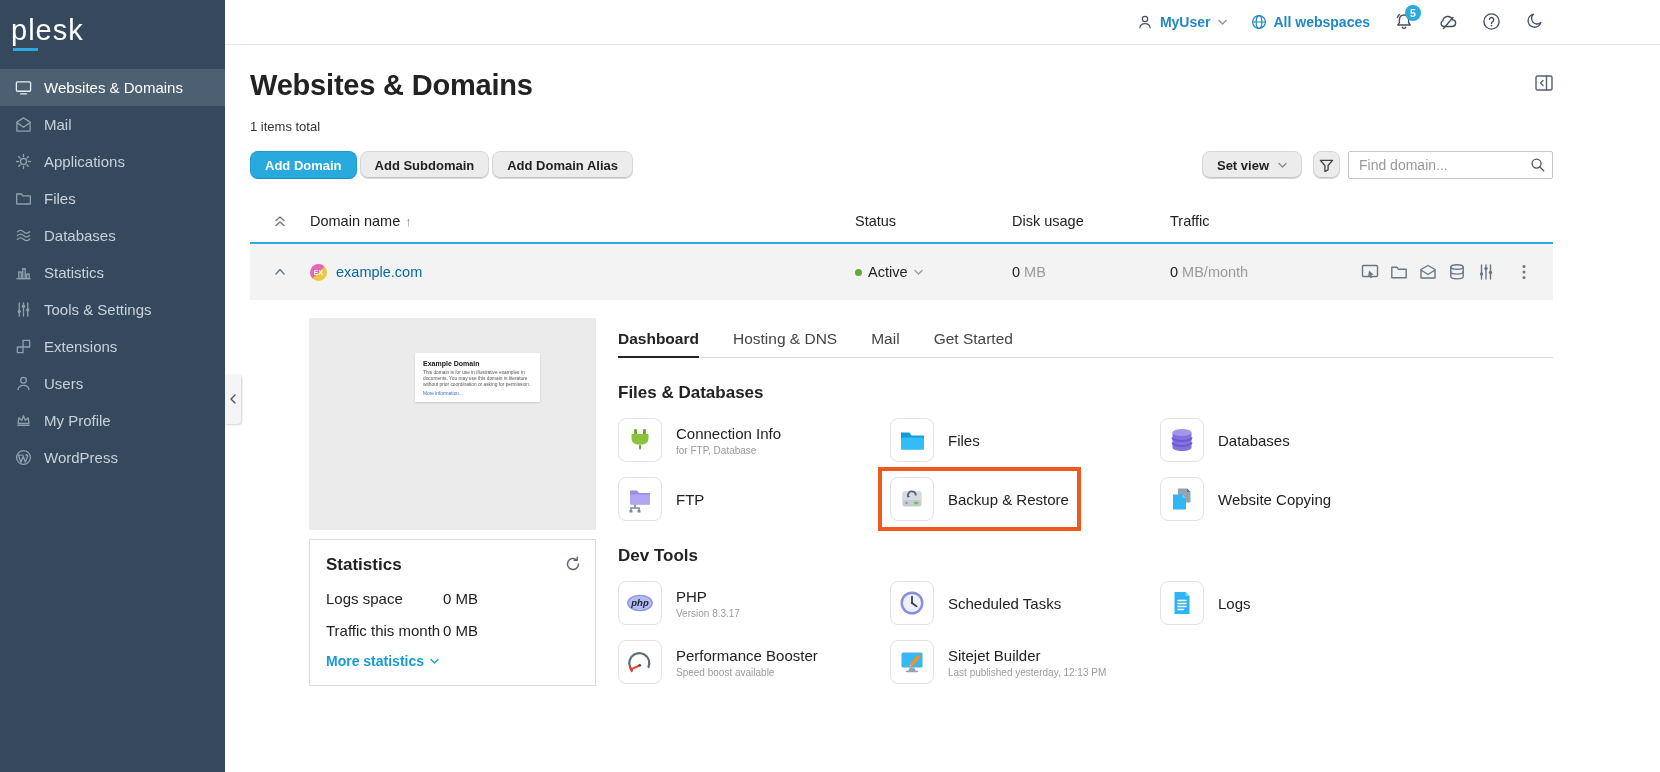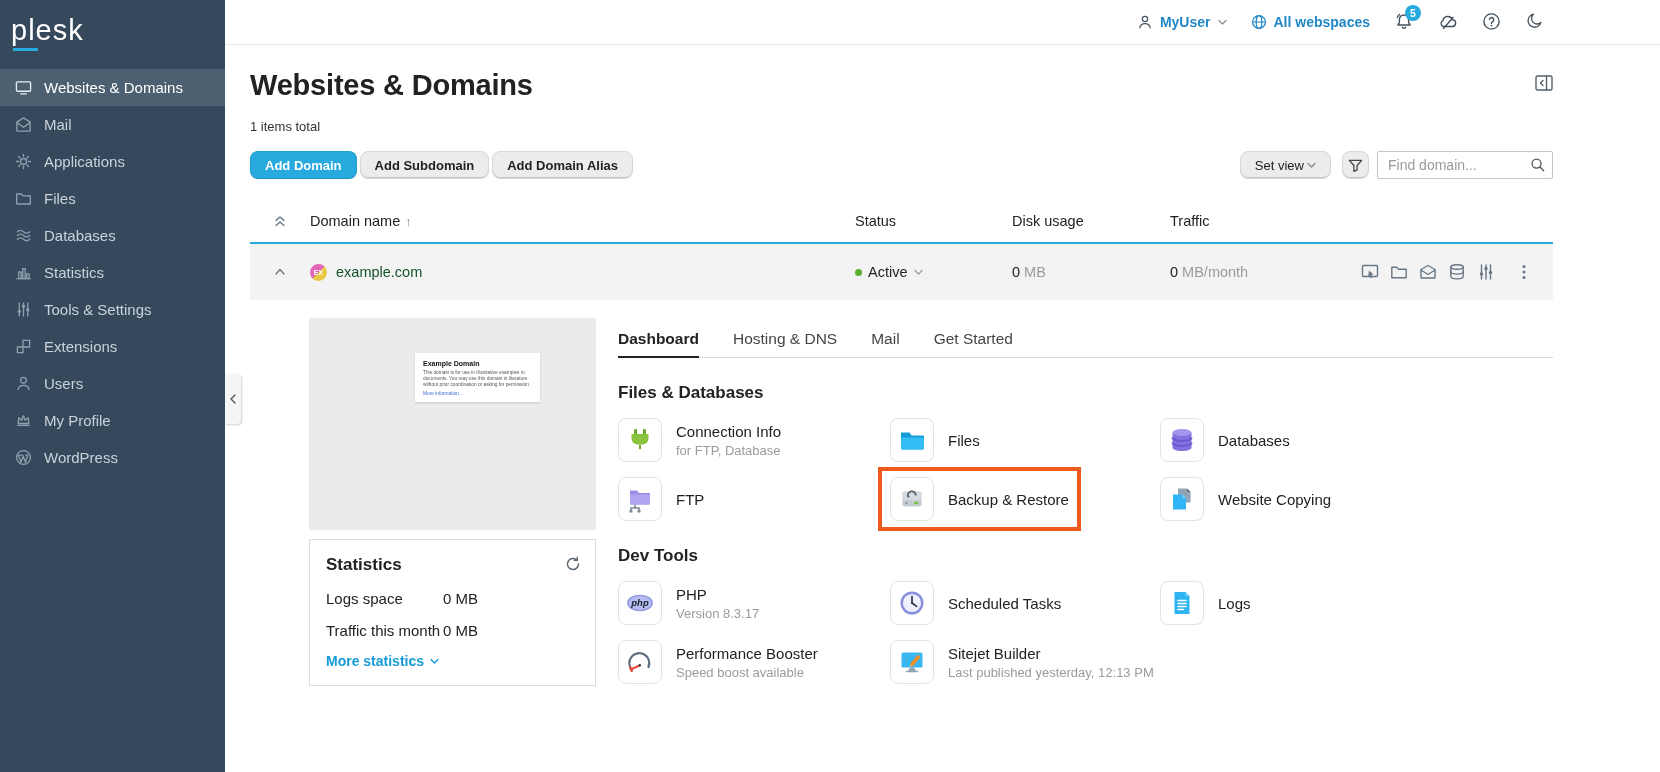--- a/index.html
+++ b/index.html
@@ -45,46 +45,46 @@
   .page-title { font-size:29px; font-weight:600; color:#222; letter-spacing:-.2px; }
   .panel-toggle { margin-left:auto; margin-top:6px; width:18px; height:16px; color:#55606b; cursor:pointer; background:none; border:none; }
   .items-total { margin-top:17px; font-size:13px; color:#333; }
 
   .toolbar { margin-top:17px; display:flex; align-items:center; }
   .btn { height:28px; padding:0 14px; font-size:13px; font-weight:700; font-family:inherit; border-radius:8px; cursor:pointer; }
   .btn-primary { background:var(--accent,#28aade); color:#fff; border:1px solid #1d9ecf; border-bottom-color:#1a8fbc; }
   .btn-default { background:#ececec; color:#222; border:1px solid #d7d7d7; box-shadow:inset 0 -1px 0 #c6c6c6; }
   .btn + .btn { margin-left:3px; }
   .toolbar-right { margin-left:auto; display:flex; align-items:center; gap:8px; }
-  .btn-setview { display:flex; align-items:center; gap:3px; font-weight:400; }
+  .btn-setview { display:flex; align-items:center; gap:9px; font-weight:700; }
   .btn-setview .caret { width:9px; height:7px; color:#8a8a8a; }
   .btn-filter { width:27px; height:28px; padding:0; display:flex; align-items:center; justify-content:center; }
   .btn-filter .ic { width:15px; height:15px; color:#444; }
   .findbox { position:relative; }
-  .findbox input { width:176px; height:28px; border:1px solid #c6c6c6; border-radius:2px; padding:0 30px 0 10px; font-size:14px; font-family:inherit; color:#333; outline:none; }
+  .findbox input { width:205px; height:28px; border:1px solid #c6c6c6; border-radius:2px; padding:0 30px 0 10px; font-size:14px; font-family:inherit; color:#333; outline:none; }
   .findbox input::placeholder { color:#9a9a9a; }
   .findbox .ic { position:absolute; right:8px; top:6px; width:15px; height:15px; color:#555; }
 
   
   .table-head { margin-top:34px; display:flex; align-items:center; font-size:14.5px; color:#222; }
   .col-caret { width:60px; display:flex; justify-content:center; }
   .col-domain { width:545px; display:flex; align-items:center; }
   .col-status { width:157px; }
   .col-disk { width:158px; }
   .col-traffic { flex:1; }
   .col-actions { display:flex; align-items:center; gap:11px; padding-right:20px; }
   .sort-label { display:flex; align-items:center; gap:5px; cursor:pointer; }
   .sort-arrow { color:#7c8894; font-size:13px; }
   .collapse-all { width:14px; height:14px; color:#6b7884; cursor:pointer; }
 
   .domain-row { margin-top:13px; background:#f3f3f3; border-top:2px solid var(--accent,#28aade); height:58px; display:flex; align-items:center; font-size:14.5px; }
   .row-chevron { width:14px; height:14px; color:#6b7884; cursor:pointer; }
   .favicon { width:17px; height:17px; border-radius:50%; background:linear-gradient(135deg,#e466b9 48%,#e9c944 52%); display:flex; align-items:center; justify-content:center; margin-right:9px; flex-shrink:0; }
   .favicon span { font-size:6.5px; font-weight:700; color:#fff; letter-spacing:.3px; }
-  .domain-name { color:#14532d; cursor:pointer; }
+  .domain-name { color:#0369a1; cursor:pointer; }
   .status-wrap { display:flex; align-items:center; gap:6px; cursor:pointer; }
   .status-dot { width:7px; height:7px; border-radius:50%; background:var(--status-green,#5bae31); }
   .status-wrap .caret { width:9px; height:7px; color:#9aa0a6; }
   .val-num { color:#222; }
   .val-unit { color:#9b9b9b; }
   .act-ic { width:18px; height:18px; color:#697785; cursor:pointer; }
   .act-ic:last-child { margin-left:9px; }
 
   
   .details { display:flex; margin-top:18px; }
@@ -109,21 +109,21 @@
   .tab.active::after { content:''; position:absolute; left:0; right:0; bottom:-1px; height:2px; background:#222; }
 
   .tool-section { margin-top:25px; }
   .section-title { font-size:17px; font-weight:700; color:#222; }
   .tile-grid { display:grid; grid-template-columns:272px 270px 1fr; row-gap:15px; margin-top:15px; }
   .tile { display:inline-flex; align-items:center; gap:14px; width:max-content; position:relative; cursor:pointer; }
   .tile-icon { width:44px; height:44px; border:1px solid #e3e3e3; border-radius:8px; background:#fff; display:flex; align-items:center; justify-content:center; flex-shrink:0; }
   .tile-icon svg { width:28px; height:28px; }
   .tile-text { display:flex; flex-direction:column; }
   .tile-label { font-size:15px; color:#222; }
-  .tile-sub { font-size:13px; color:#9b9b9b; margin-top:3px; }
+  .tile-sub { font-size:10px; color:#9b9b9b; margin-top:3px; }
   .tile.highlighted::after { content:''; position:absolute; left:-12px; top:-10px; right:-12px; bottom:-10px; border:4px solid var(--highlight,#ee5a1e); pointer-events:none; }
 </style>
 </head>
 <body>
 
 <div class="app">
 
   <aside class="sidebar">
     <div class="logo">
       <span class="logo-text">plesk</span>

